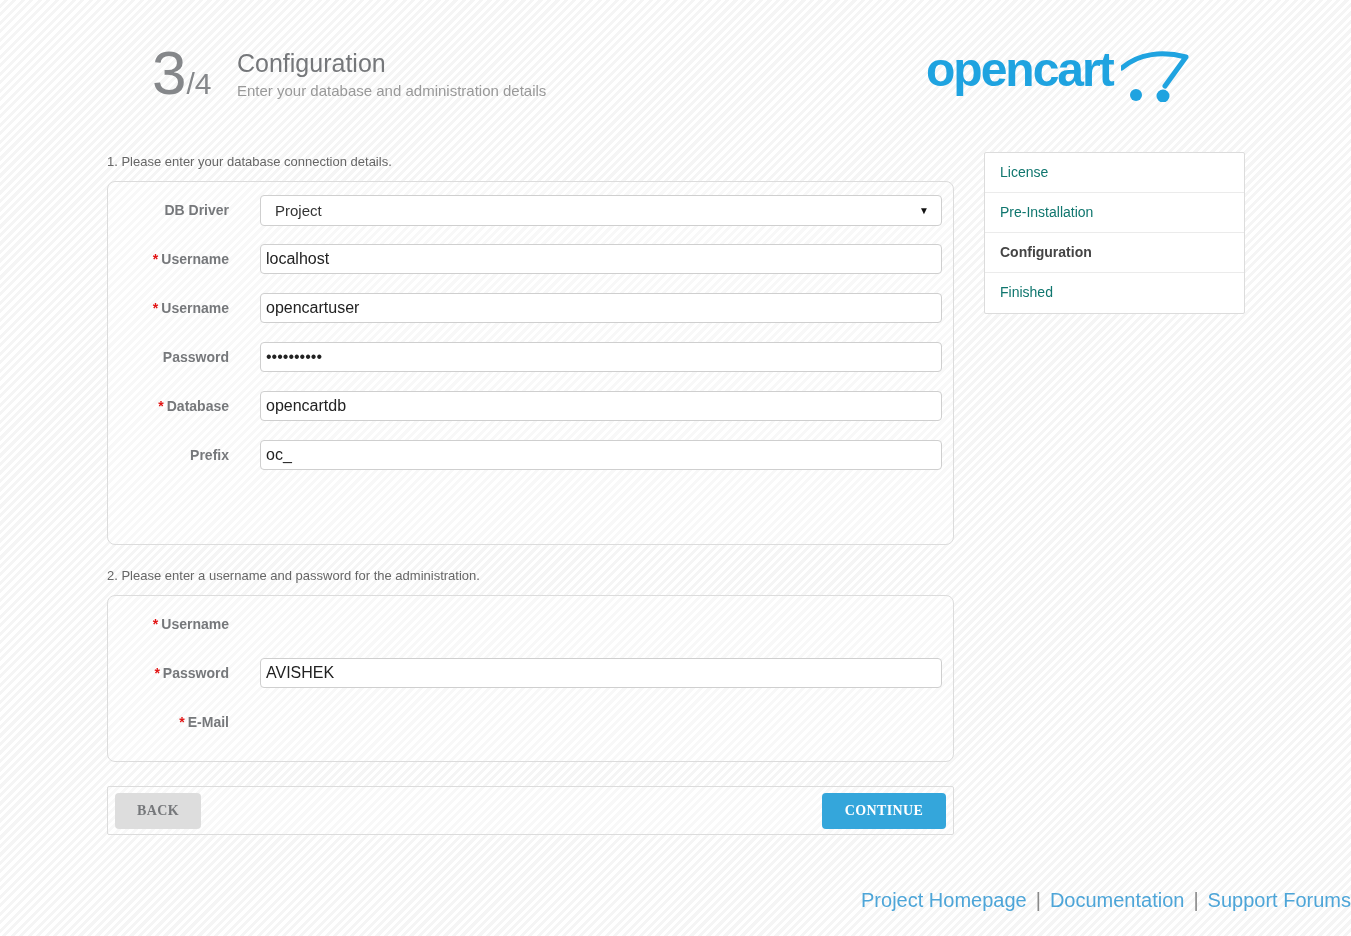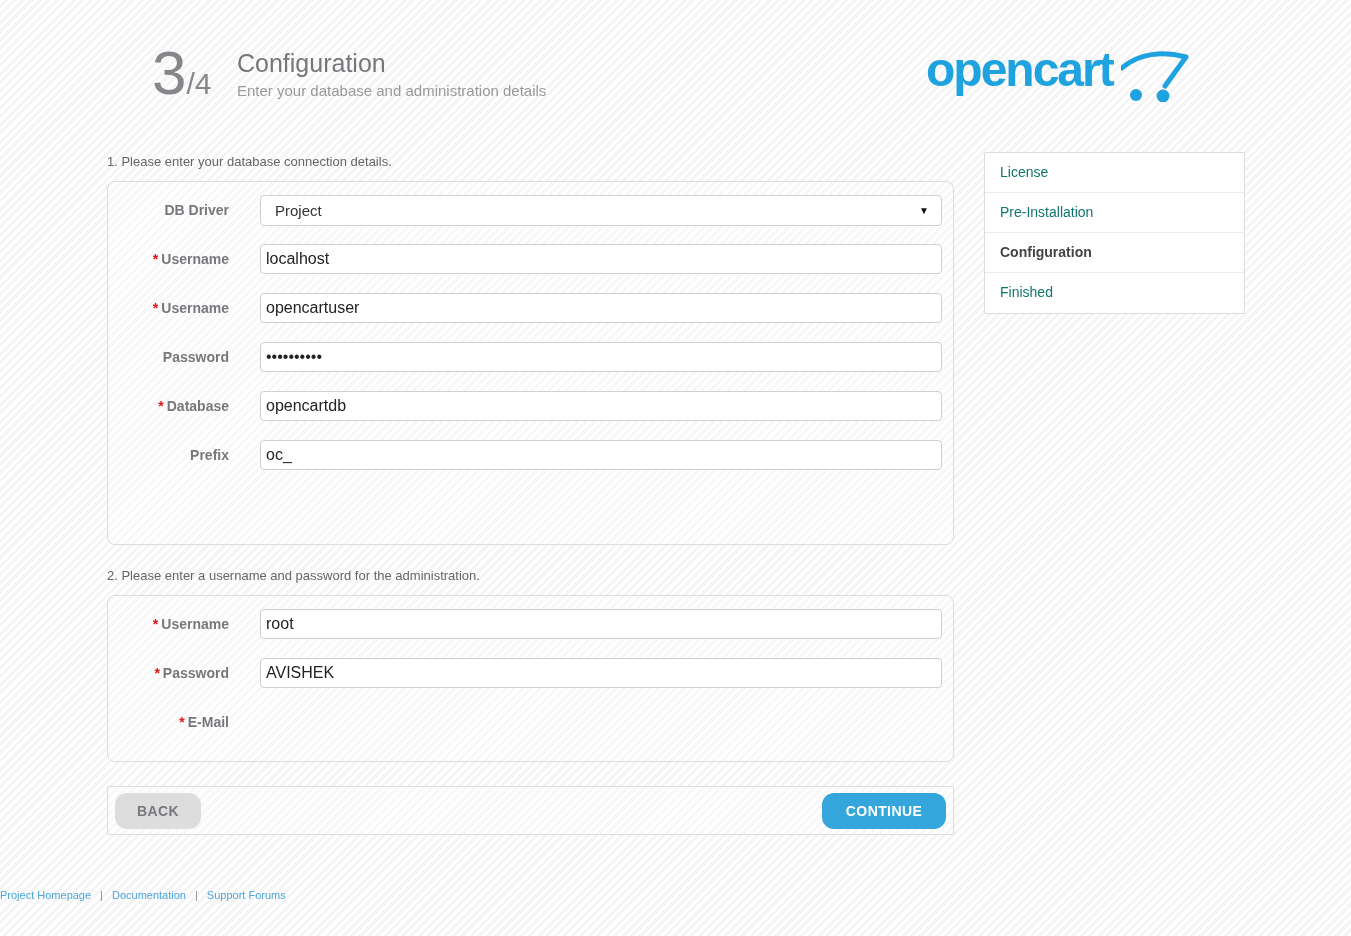--- a/index.html
+++ b/index.html
@@ -82,22 +82,22 @@
   }
 
   
   .actions {
     position: absolute; left: 107px; top: 786px; width: 847px; height: 49px;
     border: 1px solid #dcdcdc; border-radius: 2px;
     background: rgba(255,255,255,0.35);
   }
   .btn {
     position: absolute; top: 6px; height: 36px;
-    border: none; border-radius: 12px;
-    font-family: Liberation Sans, sans-serif;
+    border: none; border-radius: 4px;
+    font-family: Liberation Serif, serif;
     font-size: 14px; font-weight: 700; letter-spacing: 0.4px;
     cursor: pointer;
   }
   .btn-back { left: 7px; width: 86px; background: #dddddd; color: #76787b; }
   .btn-continue { right: 7px; width: 124px; background: #34a6db; color: #ffffff; }
 
   
   .sidebar {
     position: absolute; left: 984px; top: 152px; width: 261px;
     background: #ffffff; border: 1px solid #dcdcdc; border-radius: 2px;
@@ -106,21 +106,21 @@
     height: 40px; line-height: 39px; padding-left: 15px;
     font-size: 14px; color: #0f766e;
     border-bottom: 1px solid #ebebeb;
   }
   .side-item:last-child { border-bottom: none; }
   .side-item.active { font-weight: 700; color: #444; }
 
   
   .footer {
     position: absolute; top: 889px; left: 0; width: 100%;
-    text-align: left; font-size: 11px;
+    text-align: right; font-size: 20px;
   }
   .footer a { color: #4da5d8; text-decoration: none; }
   .footer .sep { color: #8a8a8a; margin: 0 9px; }
 </style>
 </head>
 <body>
 
 <div class="page">
 
   <div class="step">
@@ -181,21 +181,20 @@
     </div>
 
   </div>
 
   <div class="section-heading sh-2">2. Please enter a username and password for the administration.</div>
 
   <div class="panel panel-admin">
 
     <div class="form-row">
       <label class="flabel"><span class="req">*</span><span>Username</span></label>
-      <input class="fctl finput" type="text" value="root" style="">
     </div>
 
     <div class="form-row">
       <label class="flabel"><span class="req">*</span><span>Password</span></label>
       <input class="fctl finput" type="text" value="AVISHEK" style="">
     </div>
 
     <div class="form-row">
       <label class="flabel"><span class="req">*</span><span>E-Mail</span></label>
     </div>

